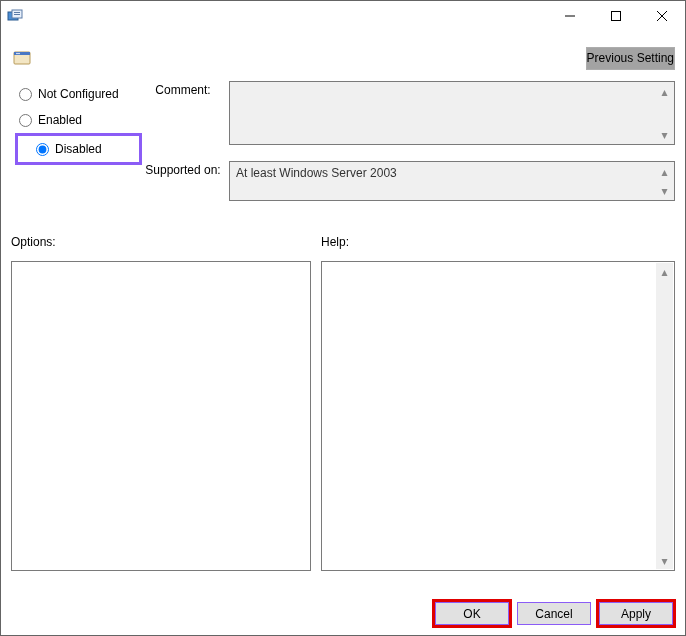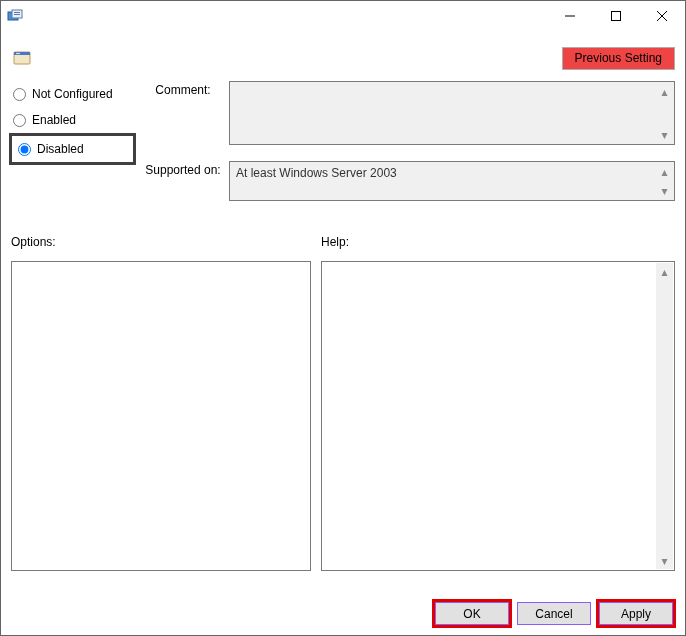--- a/index.html
+++ b/index.html
@@ -13,28 +13,28 @@
   .titlebar .win-controls { display: flex; height: 100%; }
   .titlebar .win-btn { width: 46px; height: 30px; display: flex; align-items: center; justify-content: center; cursor: pointer; }
 
   
   .content { position: absolute; top: 30px; left: 0; right: 0; bottom: 0; padding: 10px; }
 
   
   .top-row { display: flex; align-items: center; height: 34px; }
   .policy-icon { width: 18px; height: 18px; margin-left: 2px; }
   .spacer { flex: 1; }
-  .nav-btn { height: 23px; padding: 0 12px; background: #ef4444; border: 1px solid #adadad; margin-left: 0; cursor: pointer; }
+  .nav-btn { height: 23px; padding: 0 0; background: #a3a3a3; border: 1px solid #adadad; margin-left: 0; cursor: pointer; }
 
   
   .mid-section { position: relative; margin-top: 6px; height: 130px; }
-  .radio-group { position: absolute; left: 0; top: 0; width: 125px; }
+  .radio-group { position: absolute; left: 6px; top: 0; width: 125px; }
   .radio-item { display: flex; align-items: center; height: 26px; padding-left: 2px; cursor: pointer; }
   .radio-item input[type=radio] { margin: 0 6px 0 0; width: 13px; height: 13px; }
-  .highlight { border: 3px solid #404040; margin-left: -2px; padding-left: 4px; }
+  .highlight { border: 3px solid #8b5cf6; margin-left: -2px; padding-left: 16px; }
   .highlight .radio-item { padding-left: 2px; }
 
   .label-col { position: absolute; left: 132px; width: 80px; text-align: center; }
   .comment-label { top: 2px; position: absolute; }
   .supported-label { top: 82px; position: absolute; }
 
   .textarea-wrap { position: absolute; left: 218px; right: 0; }
   .comment-ta { top: 0; height: 64px; }
   .supported-ta { top: 80px; height: 47px; }
   .faux-textarea {

